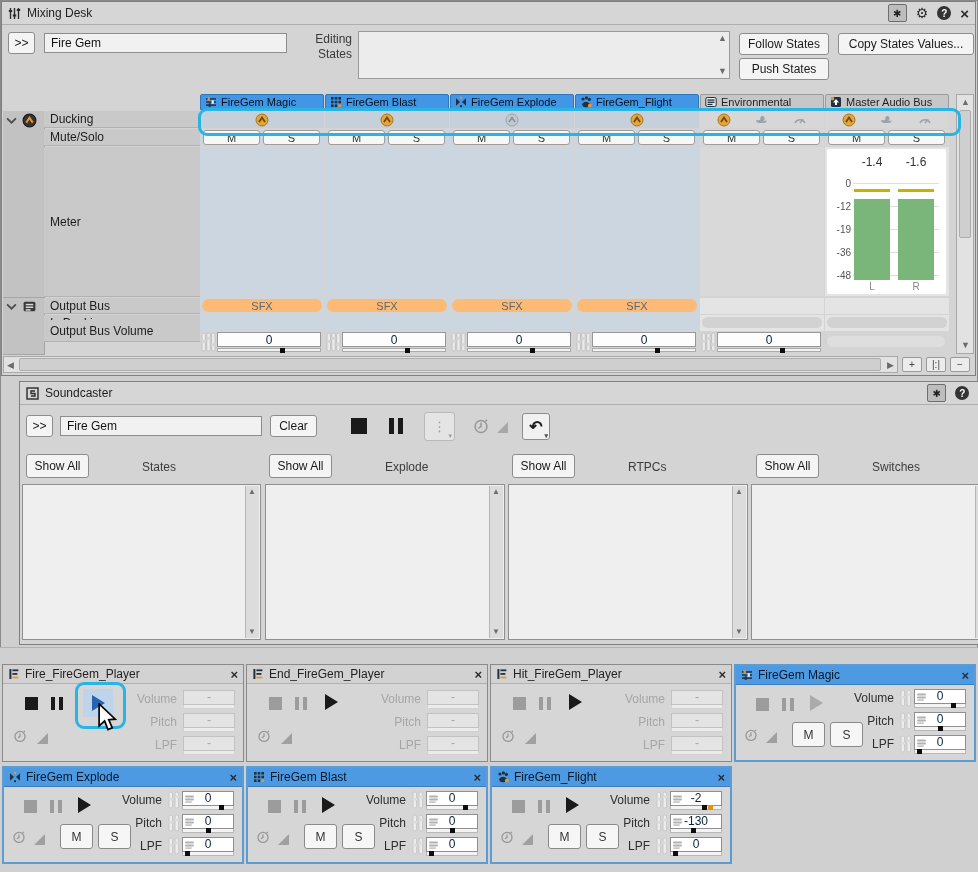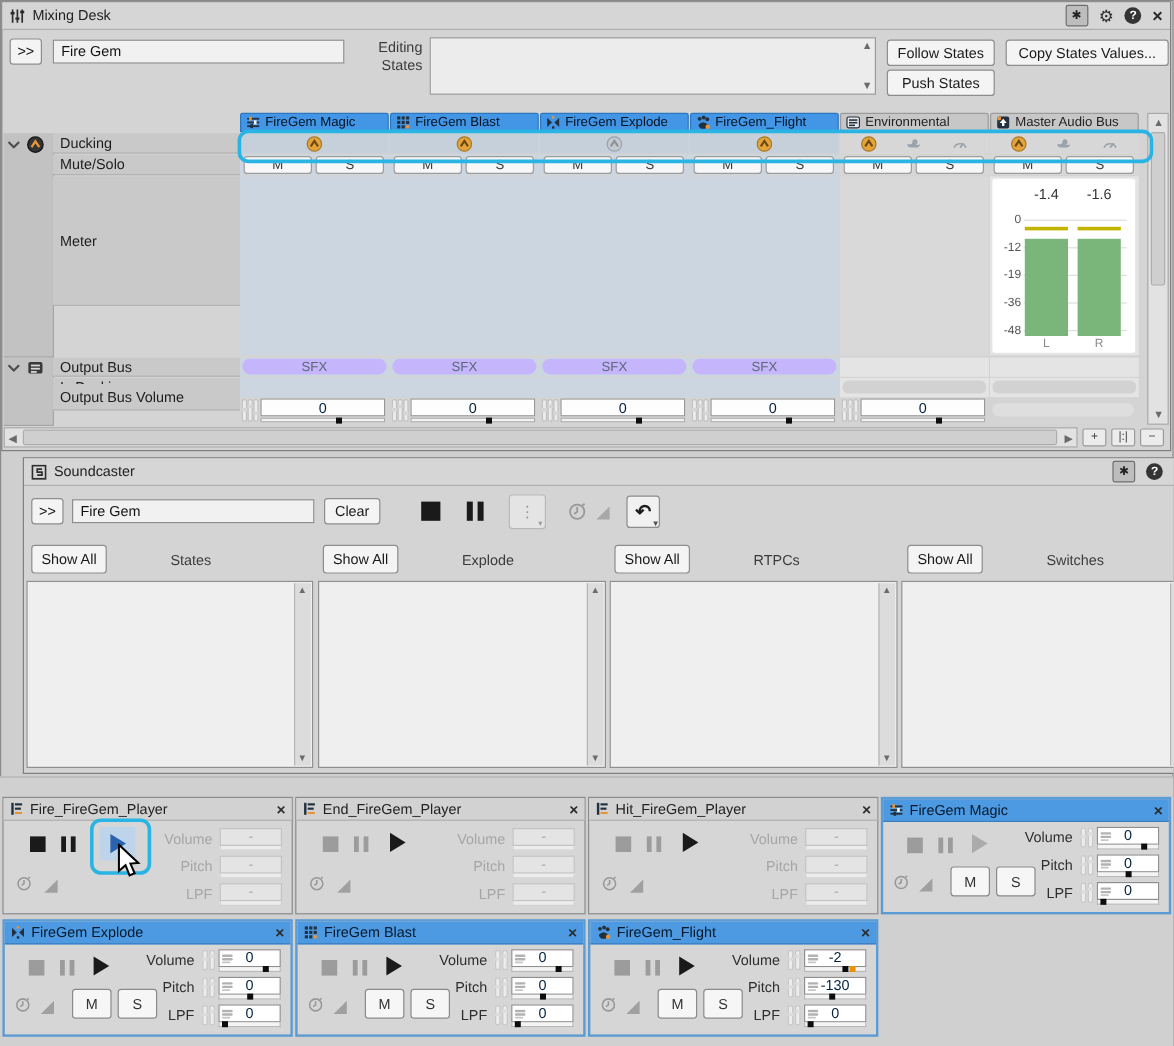--- a/index.html
+++ b/index.html
@@ -39,21 +39,21 @@
   .msbtn{position:absolute;top:1px;width:57px;height:15px;background:#f7f7f7;border:1px solid #9d9d9d;border-radius:3px;
     font-size:11px;display:flex;align-items:center;justify-content:center;box-sizing:border-box;color:#333;}
   .mmeter{position:absolute;left:0;top:53px;width:124px;height:149px;}
   .mbus{position:absolute;left:0;top:204px;width:124px;height:16px;}
   .mduck{position:absolute;left:0;top:221px;width:124px;height:16px;}
   .mvol{position:absolute;left:0;top:238px;width:124px;height:22px;}
   .selbg{background:#ccd6e0;}
   .selbg2{background:#c6d0da;}
   .unsbg{background:#d7d7d7;}
   .unsbg2{background:#e4e4e4;}
-  .sfxpill{position:absolute;left:2px;top:1px;width:120px;height:13px;border-radius:7px;background:#c4b5fd;
+  .sfxpill{position:absolute;left:2px;top:1px;width:120px;height:13px;border-radius:7px;background:#fdba74;
     color:#5c6873;font-size:11px;display:flex;align-items:center;justify-content:center;}
   .duckpill{position:absolute;left:2px;top:2px;width:120px;height:11px;border-radius:6px;background:#d2d2d2;}
   .vglyph{position:absolute;left:1px;top:0;}
   .vbox{position:absolute;left:17px;top:0;width:104px;height:15px;background:#fdfdfd;border:1px solid #979797;
     box-sizing:border-box;font-size:12px;display:flex;align-items:center;justify-content:center;color:#05233f;}
   .vtrack{position:absolute;left:17px;top:16px;width:104px;height:4px;background:#f2f2f2;border:1px solid #ababab;box-sizing:border-box;}
   .vmark{position:absolute;top:-1px;width:5px;height:5px;background:#0d0d0d;}
   .ring{position:absolute;border:3px solid #29b4e4;border-radius:9px;pointer-events:none;z-index:6;}
 
   
@@ -187,21 +187,21 @@
           </svg>
       </span>
     </div>
 
     <div class="rlabelcol" style="top:23px;height:17px;">
         <span>Ducking</span>
       </div>
     <div class="rlabelcol" style="top:41px;height:17px;">
         <span>Mute/Solo</span>
       </div>
-    <div class="rlabelcol" style="top:59px;height:108px;">
+    <div class="rlabelcol" style="top:59px;height:150px;">
         <span>Meter</span>
       </div>
     <div class="rlabelcol" style="top:210px;height:16px;">
         <span>Output Bus</span>
       </div>
     <div class="rlabelcol" style="top:227px;height:16px;">
         <span>Is Ducking</span>
       </div>
     <div class="rlabelcol" style="top:232px;height:22px;">
         <span>Output Bus Volume</span>

